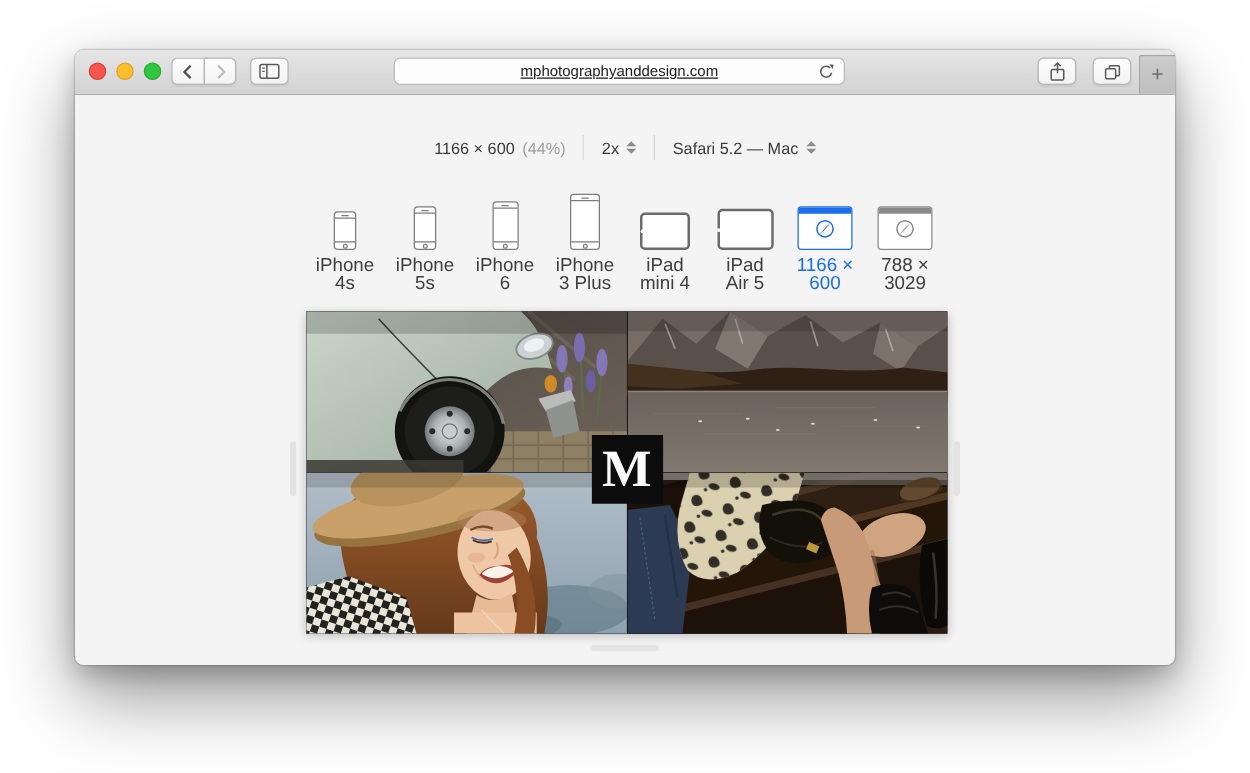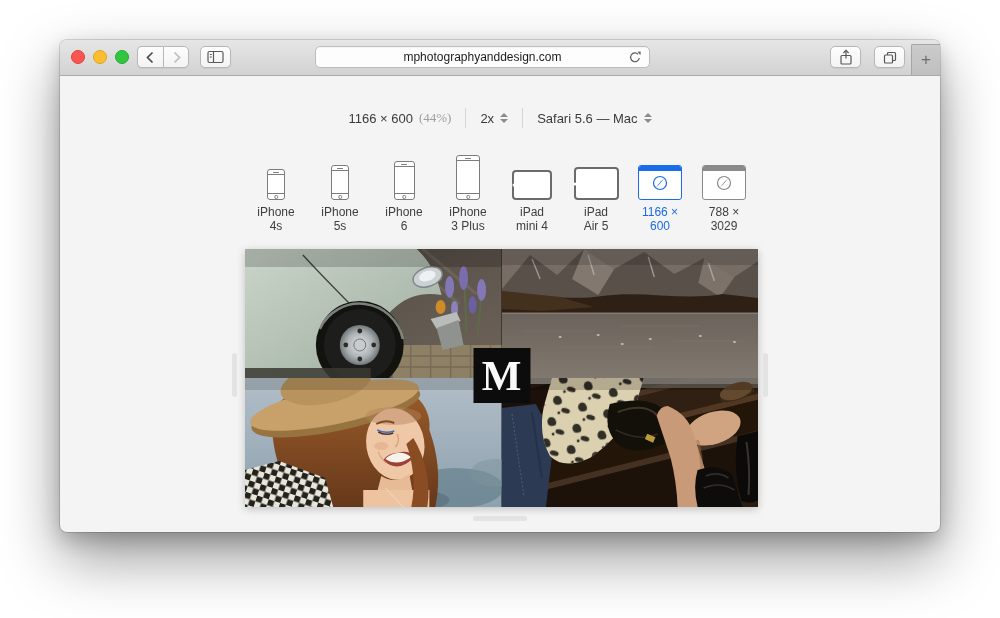--- a/index.html
+++ b/index.html
@@ -15,44 +15,44 @@
   .tl.yellow{background:#fcbe2e;border:0.5px solid #dfa424;}
   .tl.green{background:#32c63e;border:0.5px solid #27ab33;}
   .tb-btn{position:absolute;top:6px;height:22px;box-sizing:border-box;border:1px solid #b7b7b7;border-radius:5px;
     background:linear-gradient(#fdfdfd,#f3f3f3);display:flex;align-items:center;justify-content:center;
     box-shadow:0 1px 1px rgba(0,0,0,.05);}
   .navgroup{position:absolute;left:77px;top:6px;display:flex;}
   .navgroup .tb-btn{position:static;width:26px;}
   .navgroup .tb-btn:first-child{border-radius:5px 0 0 5px;border-right:none;}
   .navgroup .tb-btn:last-child{border-radius:0 5px 5px 0;}
   .btn-sidebar{left:140px;width:31px;}
-  .addressbar{position:absolute;left:255px;top:6px;width:335px;height:22px;box-sizing:border-box;
+  .addressbar{position:absolute;left:255px;top:6px;width:361px;height:22px;box-sizing:border-box;
     border:1px solid #bcbcbc;border-radius:5px;background:#fdfdfd;display:flex;align-items:center;justify-content:center;
-    font-size:12px;color:#1c1c1c;box-shadow:inset 0 1px 1px rgba(0,0,0,.04);}
+    font-size:12px;color:#1c1c1c;box-shadow:inset 0 1px 1px rgba(0,0,0,.04);text-decoration:underline;}
   .reload{position:absolute;right:7px;top:3px;}
   .btn-share{left:770px;width:31px;}
   .btn-tabs{left:814px;width:31px;}
   .newtab{position:absolute;right:0;top:4px;bottom:0;width:29px;background:linear-gradient(#cbcbcb,#bfbfbf);
     border:1px solid #a5a5a5;border-right:none;border-bottom:none;box-sizing:border-box;
     display:flex;align-items:center;justify-content:center;font-size:17px;color:#6d6d6d;border-top-left-radius:2px;}
   
   .rdm-status{position:absolute;left:0;right:0;top:68px;display:flex;align-items:center;justify-content:center;
     font-size:13px;color:#3a3a3a;}
-  .rdm-status .dim{color:#9f9f9f;margin-left:6px;font-family:Liberation Serif, serif;}
+  .rdm-status .dim{color:#9f9f9f;margin-left:6px;}
   .vsep{width:1px;height:20px;background:#d7d7d7;margin:0 14px;}
   .stepper{display:flex;align-items:center;cursor:default;}
   .chevs{display:inline-flex;flex-direction:column;gap:2px;margin-left:6px;}
   .chevs i{width:0;height:0;border-left:4px solid transparent;border-right:4px solid transparent;display:block;}
   .chevs .up{border-bottom:4px solid #8b8b8b;}
   .chevs .down{border-top:4px solid #8b8b8b;}
   
   .device-row{position:absolute;left:0;right:0;top:108px;display:flex;justify-content:center;}
   .dev{width:58px;margin:0 3px;text-align:center;}
   .icon-slot{height:52px;display:flex;align-items:flex-end;justify-content:center;}
-  .dev-label{margin-top:6px;font-size:12px;line-height:13.5px;color:#3e3e3e;}
+  .dev-label{margin-top:6px;font-size:15px;line-height:13.5px;color:#3e3e3e;}
   .dev.sel .dev-label{color:#1a6ce8;}
   .phone-icon{box-sizing:border-box;border:1px solid #7c7c7c;border-radius:3px;background:#fff;position:relative;}
   .phone-icon::before{content:"";position:absolute;left:0;right:0;top:4px;border-top:1px solid #7c7c7c;}
   .phone-icon::after{content:"";position:absolute;left:0;right:0;bottom:5px;border-bottom:1px solid #7c7c7c;}
   .spk{position:absolute;top:1.5px;left:50%;transform:translateX(-50%);width:6px;height:1.5px;background:#7c7c7c;border-radius:1px;}
   .hm{position:absolute;bottom:0.5px;left:50%;transform:translateX(-50%);width:3.5px;height:3.5px;border:1px solid #7c7c7c;border-radius:50%;box-sizing:border-box;}
   .s-4s{width:18px;height:31px;} .s-5s{width:18px;height:35px;} .s-6{width:21px;height:39px;} .s-6p{width:24px;height:45px;}
   .tablet-icon{box-sizing:border-box;border:2.5px solid #6b6b6b;border-radius:4px;background:#fff;position:relative;}
   .cam{position:absolute;left:0.5px;top:50%;transform:translateY(-50%);width:2px;height:2px;background:#fff;
     box-shadow:0 0 0 0.5px #fff;border-radius:50%;margin-left:-2px;}
@@ -146,21 +146,21 @@
     <span class="vsep"></span>
     <span class="stepper">
       <span>2x</span>
       <span class="chevs">
           <i class="up"></i>
           <i class="down"></i>
         </span>
     </span>
     <span class="vsep"></span>
     <span class="stepper">
-      <span>Safari 5.6 — Mac</span>
+      <span>Safari 5.2 — Mac</span>
       <span class="chevs">
           <i class="up"></i>
           <i class="down"></i>
         </span>
     </span>
   </div>
 
   <div class="device-row">
 
     <div class="dev">

